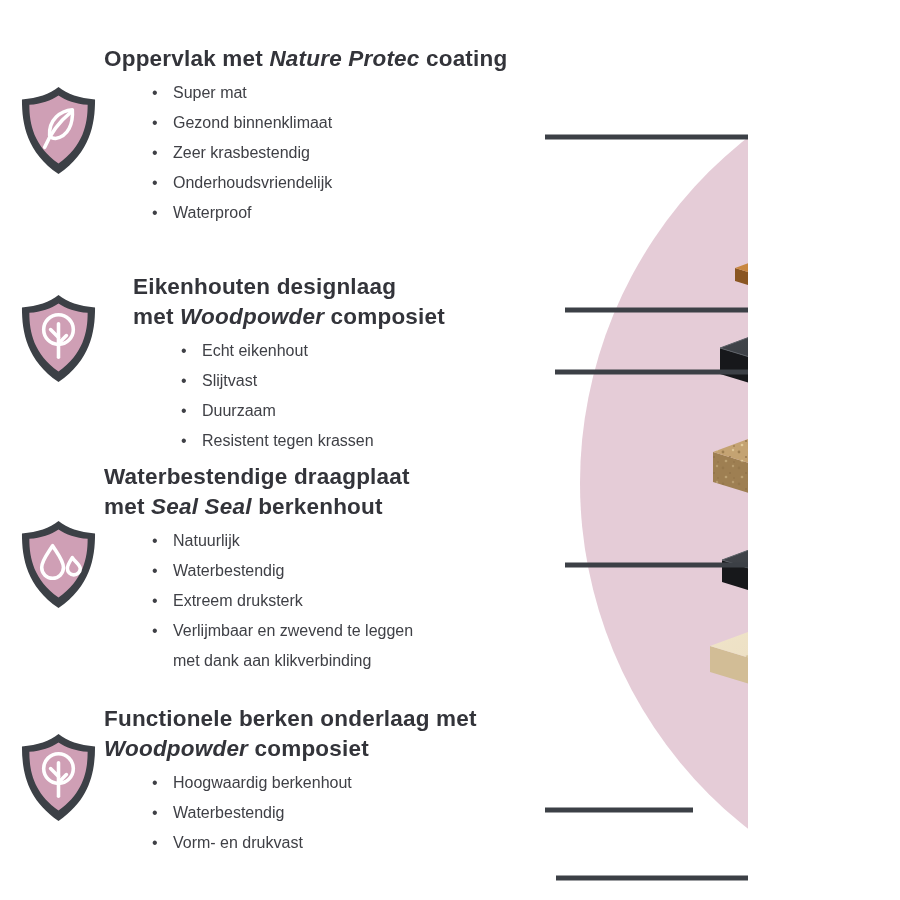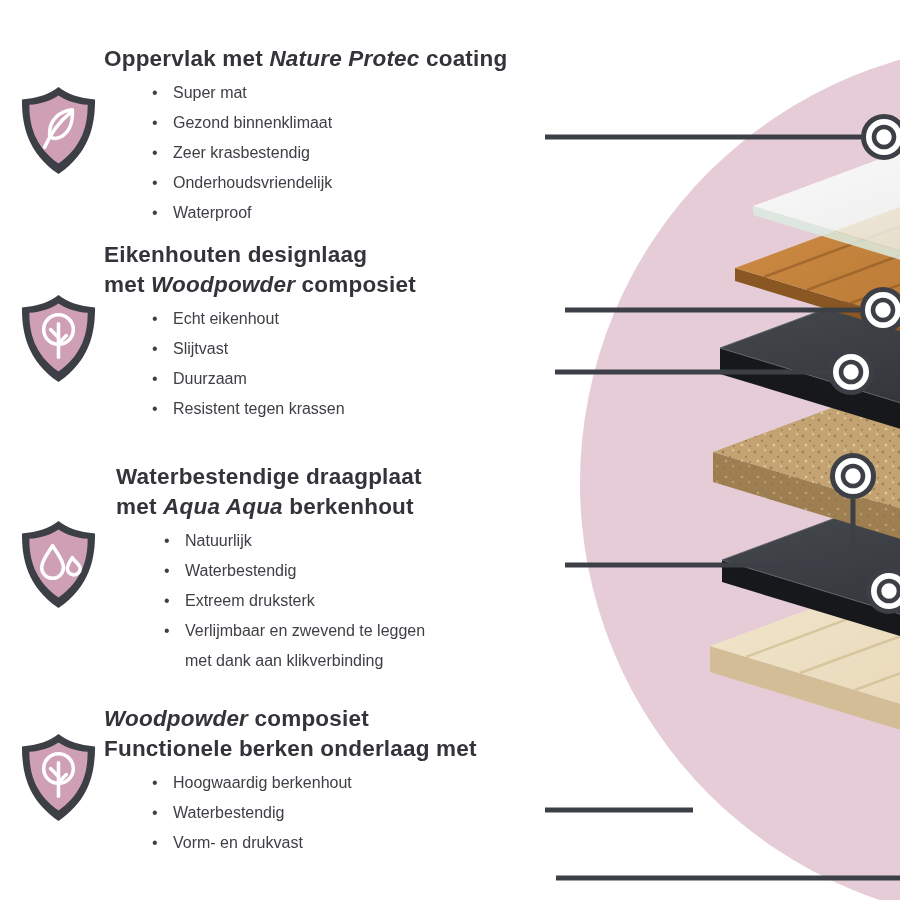--- a/index.html
+++ b/index.html
@@ -7,27 +7,27 @@
     --circle-pink:#e5ccd7;
     --shield-pink:#cf9fb5;
     --outline-dark:#3c4046;
     --text-dark:#33343a;
     --text-body:#3f4046;
     --wood:#c08140;
     --cork:#c4a372;
     font-family:"Liberation Sans", sans-serif;
   }
   .stage{
-    position:relative;width:900px;height:900px;background:#ffffff;
+    position:relative;width:748px;height:900px;background:#ffffff;
     overflow:hidden;
   }
   svg.scene{position:absolute;left:0;top:0;}
   
   .section{position:absolute;left:104px;width:540px;color:var(--text-dark);}
-  .s1{top:44px;} .s2{top:240px;} .s3{top:462px;margin-left:12px;} .s4{top:704px;}
+  .s1{top:44px;} .s2{top:272px;margin-left:29px;} .s3{top:462px;} .s4{top:704px;}
   .h-line{font-size:22.5px;font-weight:700;line-height:30px;letter-spacing:.2px;color:var(--text-dark);}
   .h-line em{font-style:italic;}
   ul.bullets{list-style:none;margin:4px 0 0 46px;padding:0;}
   ul.bullets li{
     position:relative;padding-left:23px;font-size:16px;line-height:30px;
     color:var(--text-body);white-space:pre-line;
   }
   ul.bullets li::before{content:"•";position:absolute;left:2px;top:0;color:var(--text-body);}
   
   .shield{position:absolute;left:17px;width:83px;height:93px;}
@@ -197,33 +197,33 @@
     <ul class="bullets">
       <li>Echt eikenhout</li>
       <li>Slijtvast</li>
       <li>Duurzaam</li>
       <li>Resistent tegen krassen</li>
     </ul>
   </div>
 
   <div class="section s3">
     <div class="h-line"><span>Waterbestendige draagplaat</span><em></em><span></span></div>
-    <div class="h-line"><span>met </span><em>Aqua Aqua</em><span> berkenhout</span></div>
+    <div class="h-line"><span>met </span><em>Seal Seal</em><span> berkenhout</span></div>
     <ul class="bullets">
       <li>Natuurlijk</li>
       <li>Waterbestendig</li>
       <li>Extreem druksterk</li>
       <li>Verlijmbaar en zwevend te leggen
 met dank aan klikverbinding</li>
     </ul>
   </div>
 
   <div class="section s4">
+    <div class="h-line"><span>Functionele berken onderlaag met</span><em></em><span></span></div>
     <div class="h-line"><span></span><em>Woodpowder</em><span> composiet</span></div>
-    <div class="h-line"><span>Functionele berken onderlaag met</span><em></em><span></span></div>
     <ul class="bullets">
       <li>Hoogwaardig berkenhout</li>
       <li>Waterbestendig</li>
       <li>Vorm- en drukvast</li>
     </ul>
   </div>
 
 </div>
 
 </body></html>

